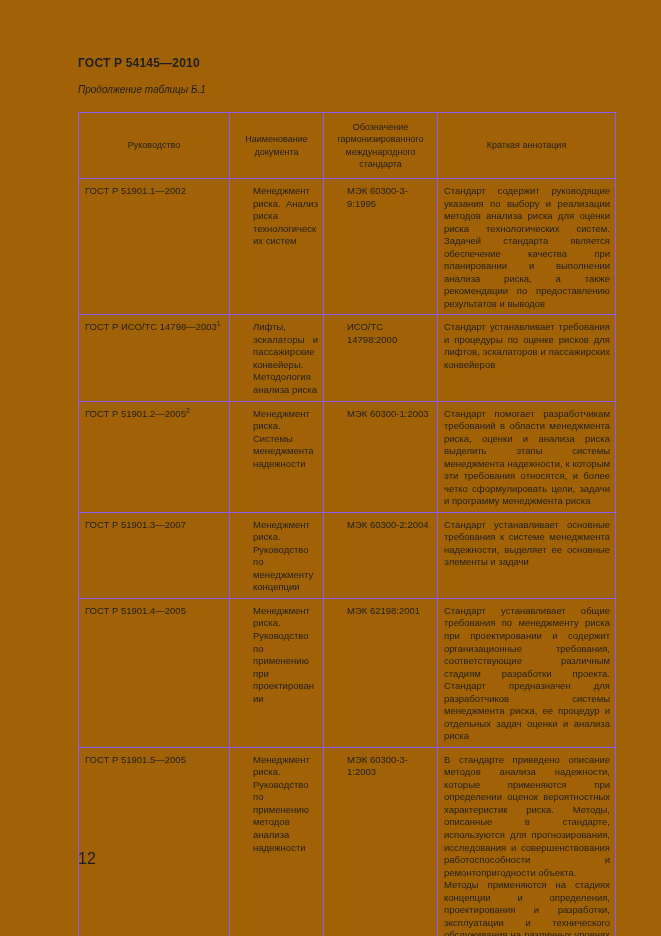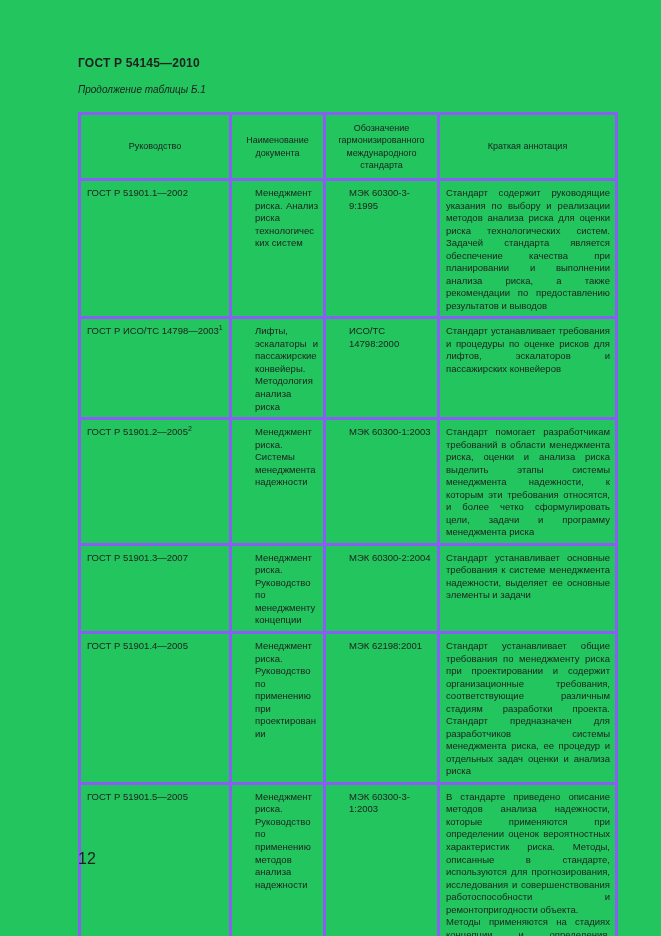--- a/index.html
+++ b/index.html
@@ -1,20 +1,20 @@
 <!DOCTYPE html>
 <html lang="ru"><head>
 <meta charset="utf-8">
 <style>
   html, body { margin: 0; padding: 0; background: #ffffff; }
   .page {
     position: relative;
     width: 661px;
     height: 936px;
-    background: #22c55e;
+    background: #a16207;
     font-family: "Liberation Sans", sans-serif;
     color: #1f1f1f;
     overflow: hidden;
   }
   .doc-code {
     position: absolute;
     left: 78px;
     top: 56px;
     font-size: 12px;
     font-weight: 700;
@@ -29,21 +29,21 @@
   }
   table.std-table {
     position: absolute;
     left: 78px;
     top: 112px;
     width: 537px;
     border-collapse: collapse;
     table-layout: fixed;
   }
   .std-table th, .std-table td {
-    border: 3px solid #8b5cf6;
+    border: 1px solid #8b5cf6;
     overflow: hidden;
   }
   .std-table th {
     font-size: 9px;
     font-weight: 400;
     text-align: center;
     vertical-align: middle;
     padding: 3px 8px;
     line-height: 1.35;
   }

